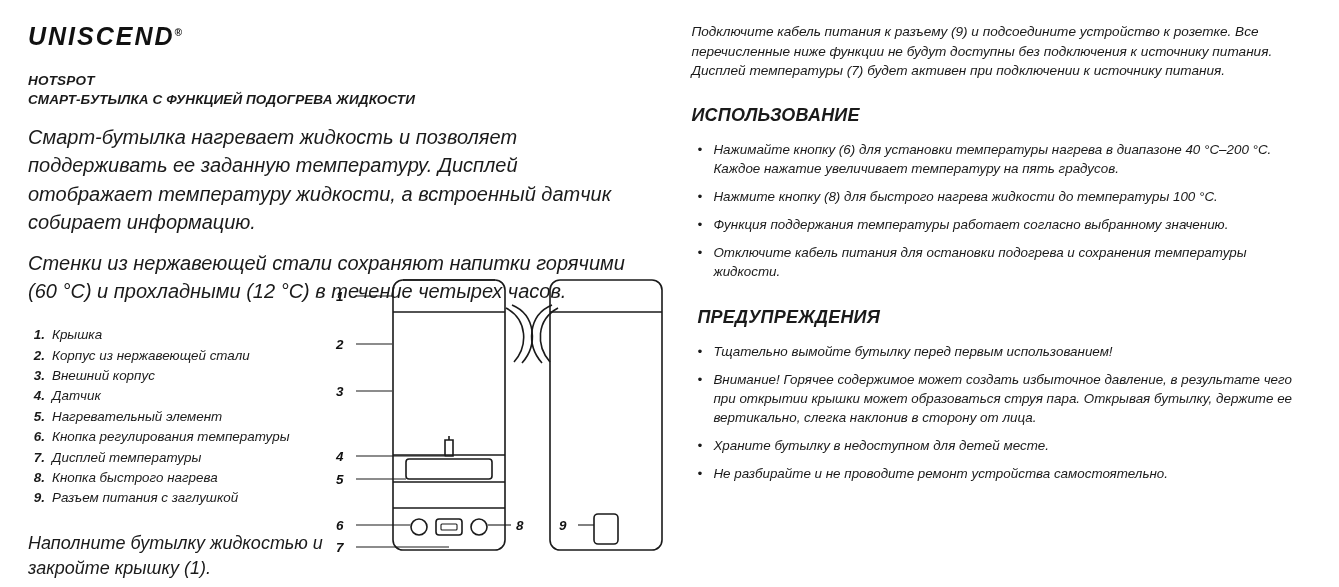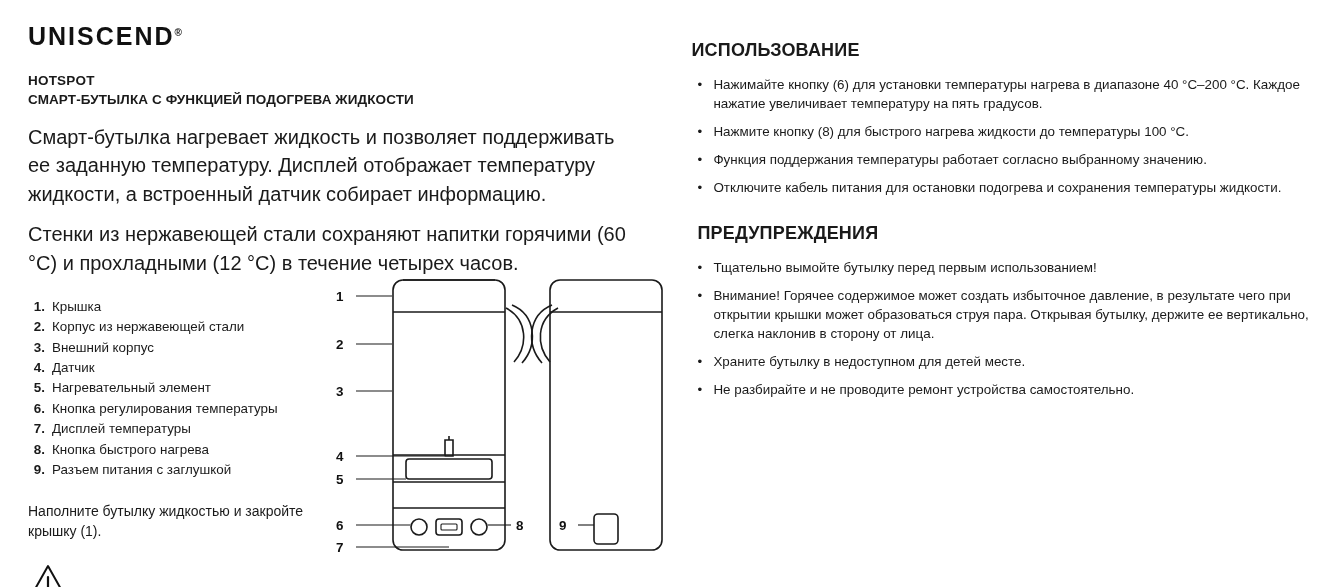--- a/index.html
+++ b/index.html
@@ -16,20 +16,21 @@
     overflow: hidden;
   }
   .page {
     position: relative;
     width: 1339px;
     height: 587px;
     box-sizing: border-box;
     padding: 16px 28px 10px 28px;
     display: flex;
     gap: 34px;
+    font-style: italic;
   }
   .col-left {
     width: 640px;
     position: relative;
   }
   .col-right {
     width: 630px;
     position: relative;
   }
 
@@ -84,21 +85,21 @@
     display: flex;
     gap: 7px;
   }
   .numlist .num {
     font-weight: bold;
     min-width: 17px;
     text-align: right;
   }
 
   .fill-note {
-    font-size: 14px;
+    font-size: 18px;
     line-height: 1.42;
     margin-top: 22px;
     width: 300px;
   }
 
   .warn-row {
     display: flex;
     align-items: flex-end;
     gap: 10px;
     margin-top: 22px;
@@ -286,20 +287,21 @@
           <line x1="10" y1="297" x2="103" y2="297"></line>
           <line x1="165" y1="275" x2="142" y2="275"></line>
           <line x1="232" y1="275" x2="248" y2="275"></line>
         </g>
       </svg>
     </div>
   </div>
 
   <div class="col-right">
 
+    <div class="r-top">Подключите кабель питания к разъему (9) и подсоедините устройство к розетке. Все перечисленные ниже функции не будут доступны без подключения к источнику питания. Дисплей температуры (7) будет активен при подключении к источнику питания.</div>
 
     <div class="r-head">ИСПОЛЬЗОВАНИЕ</div>
 
     <ul class="bullets">
       <li>
           <span class="dot">•</span>
           <span class="txt">Нажимайте кнопку (6) для установки температуры нагрева в диапазоне 40 °C–200 °C. Каждое нажатие увеличивает температуру на пять градусов.</span>
         </li>
       <li>
           <span class="dot">•</span>

